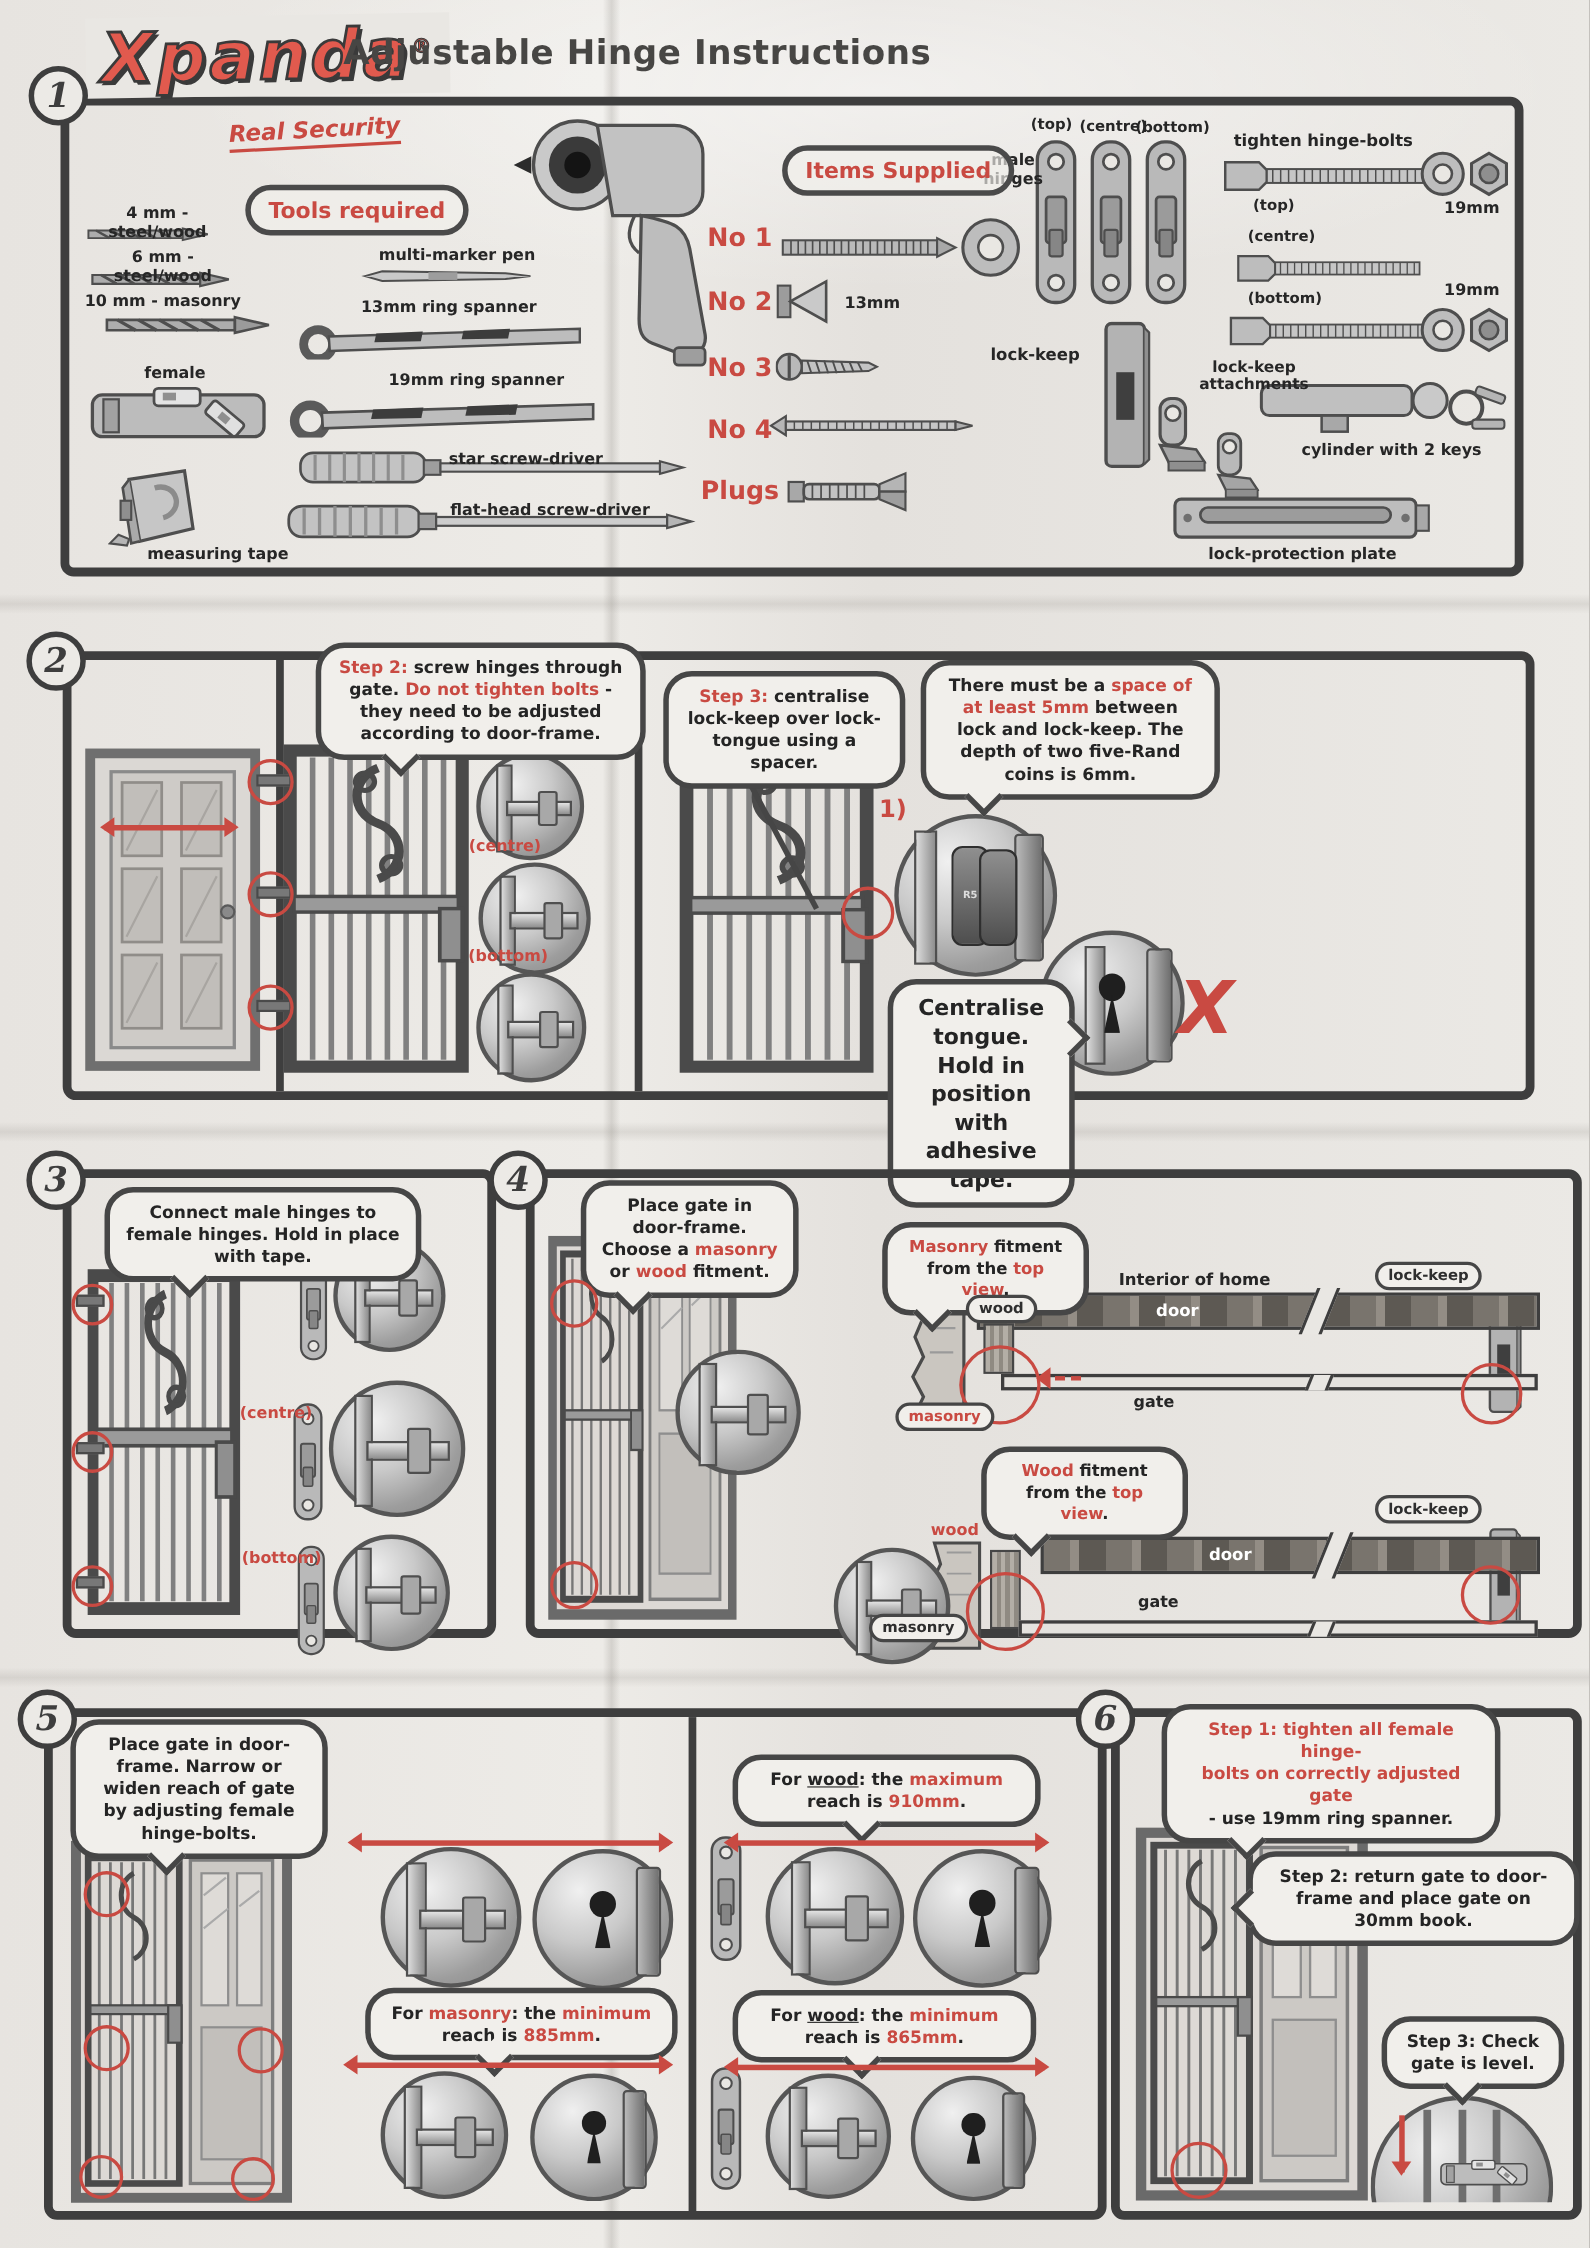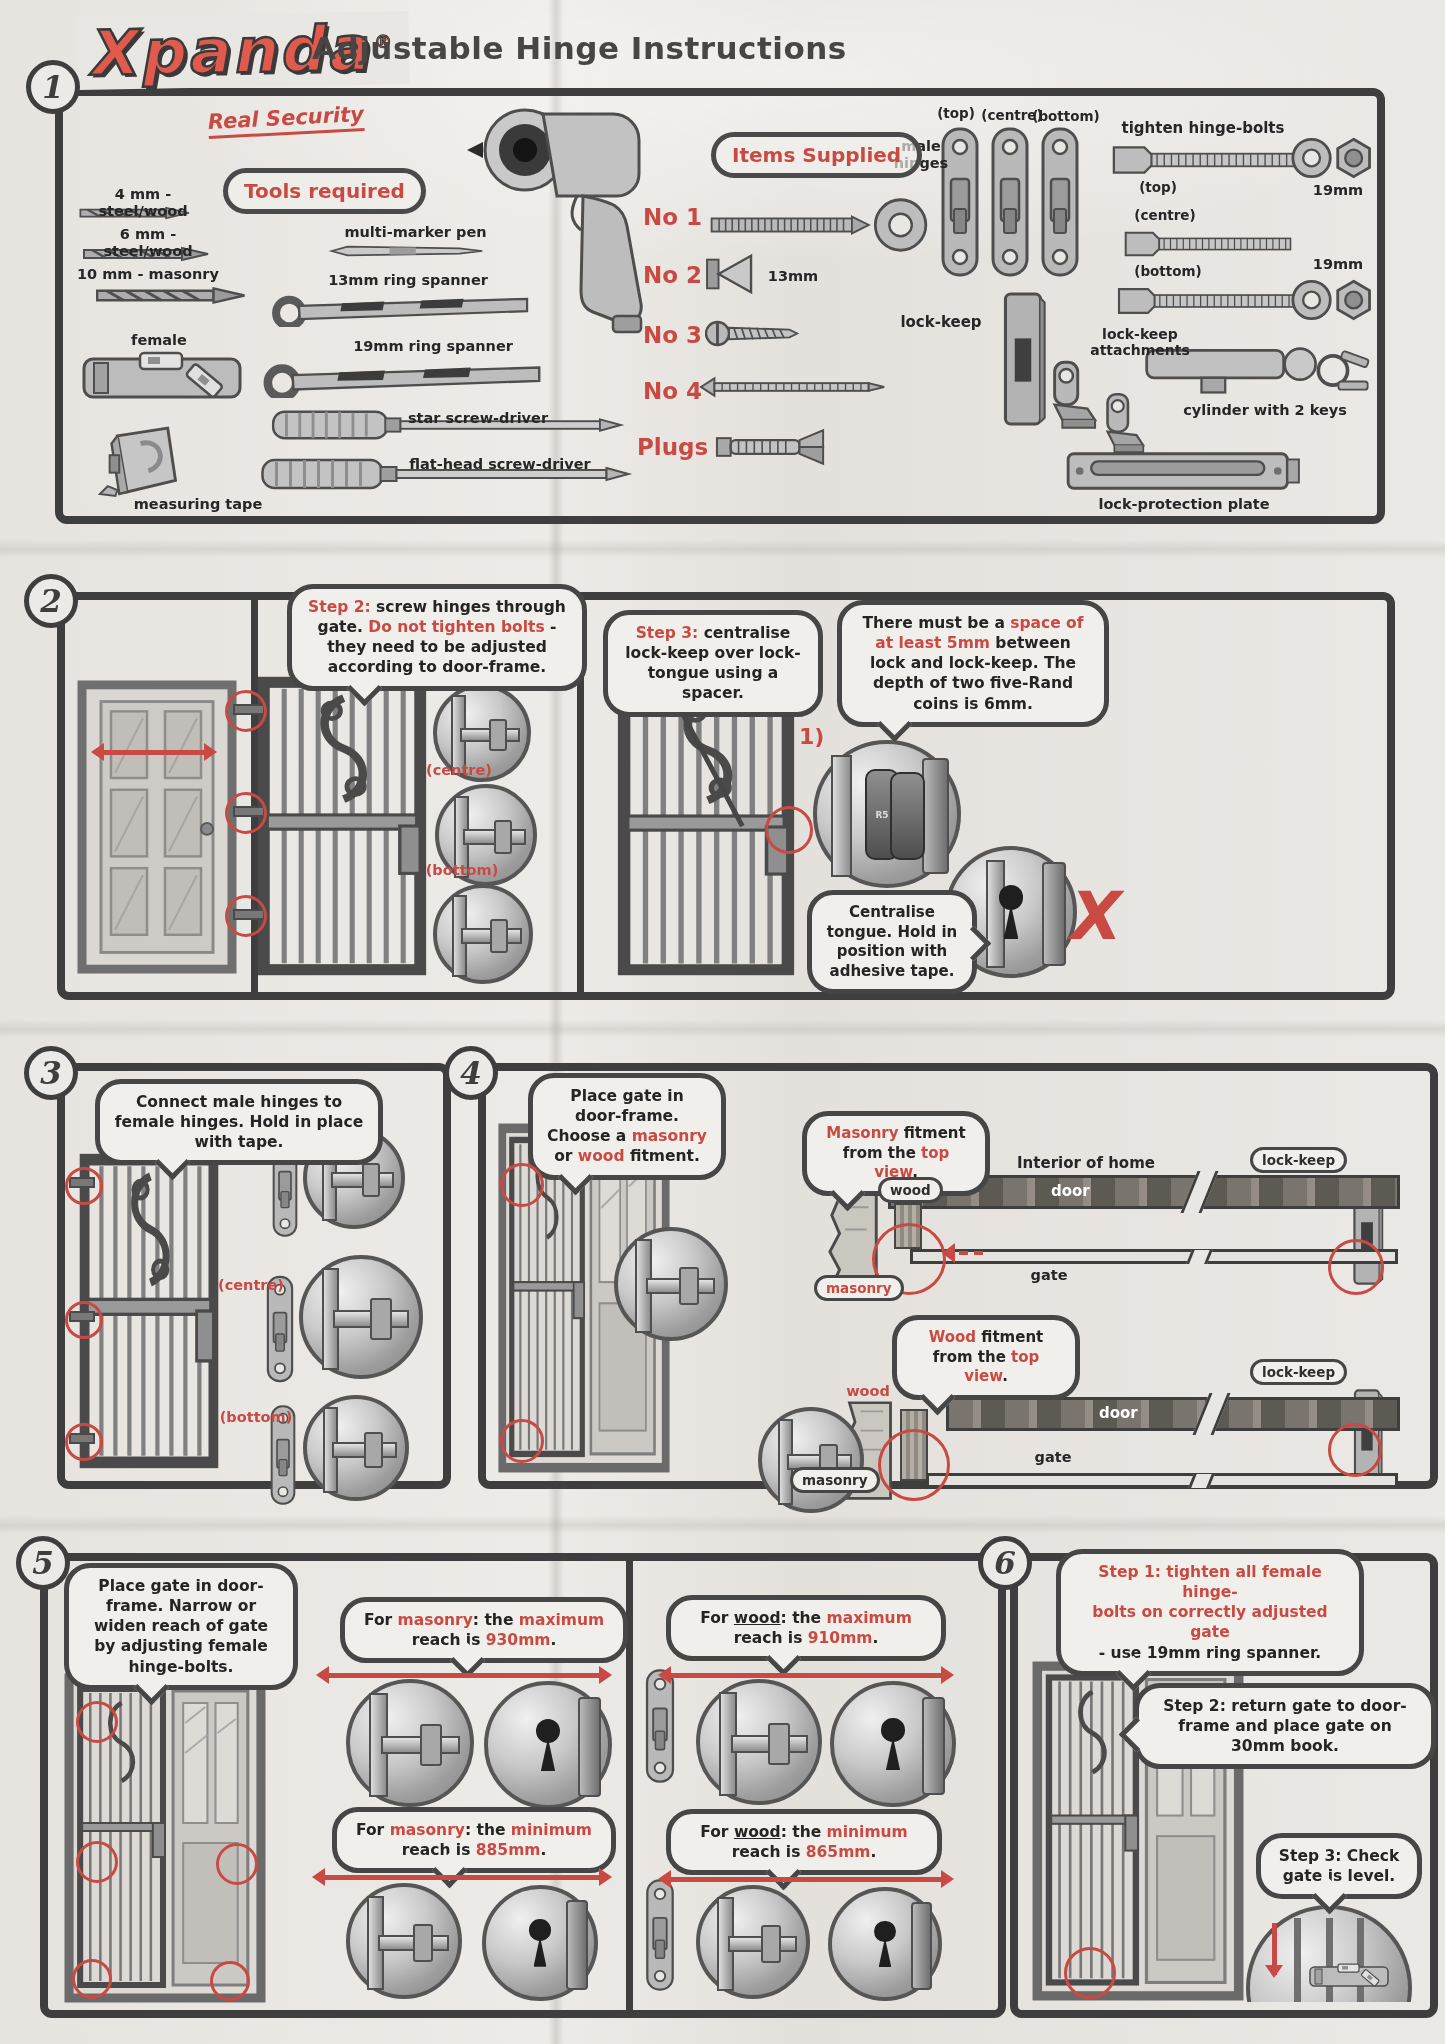--- a/index.html
+++ b/index.html
@@ -453,21 +453,21 @@
       <div class="zc-cplate"></div>
     </div>
     <div class="numlbl" style="left:862px;top:288px">2)</div>
     <div class="zoomc" style="left:880px;top:246px;width:124px;height:124px">
       <div class="zc-plate" style="left:30%"></div>
       <div class="zc-keyC"></div>
         <div class="zc-keyS"></div>
       <div class="zc-cplate"></div>
     </div>
     <div class="xmark" style="left:1006px;top:284px">X</div>
-    <div class="bubble" style="left:742px;top:290px;width:134px;font-size:15px">
+    <div class="bubble" style="left:742px;top:290px;width:134px;font-size:20px">
       <span>Centralise tongue. Hold in position with adhesive tape.</span>
       <i class="tail t-right" style="right:-14px;top:36px"></i>
     </div>
   </section>
 
   <section class="panel" style="left:57px;top:1063px;width:378px;height:410px">
     <div class="bubble" style="left:30px;top:8px;width:252px">
       <span>Connect male hinges to female hinges. Hold in place with tape.</span>
       <i class="tail t-down" style="left:60px;bottom:-15px"></i>
     </div>
@@ -595,24 +595,20 @@
     </div>
     <svg class="abs" style="left:16px;top:112px;width:202px;height:330px">
         <use href="#doorscene"></use>
       </svg>
     <div class="rring" style="left:28px;top:140px;width:36px;height:36px"></div>
     <div class="rring" style="left:28px;top:280px;width:36px;height:36px"></div>
     <div class="rring" style="left:168px;top:282px;width:36px;height:36px"></div>
     <div class="rring" style="left:24px;top:398px;width:34px;height:34px"></div>
     <div class="rring" style="left:162px;top:400px;width:34px;height:34px"></div>
 
-    <div class="bubble" style="left:292px;top:36px;width:252px">
-      <span>For </span><span class="red">masonry</span><span>: the </span><span class="red">maximum</span><span> reach is </span><span class="red">930mm</span><span>.</span>
-      <i class="tail t-down" style="left:110px;bottom:-15px"></i>
-    </div>
     <div class="arrowh" style="left:272px;top:112px;width:288px"></div>
     <div class="zoomc" style="left:298px;top:118px;width:120px;height:120px">
       <div class="zc-plate"></div>
         <div class="zc-bolt"></div>
         <div class="zc-nut"></div>
     </div>
     <div class="zoomc" style="left:436px;top:120px;width:120px;height:120px">
       <div class="zc-keyC"></div>
         <div class="zc-keyS"></div>
         <div class="zc-cplate"></div>

